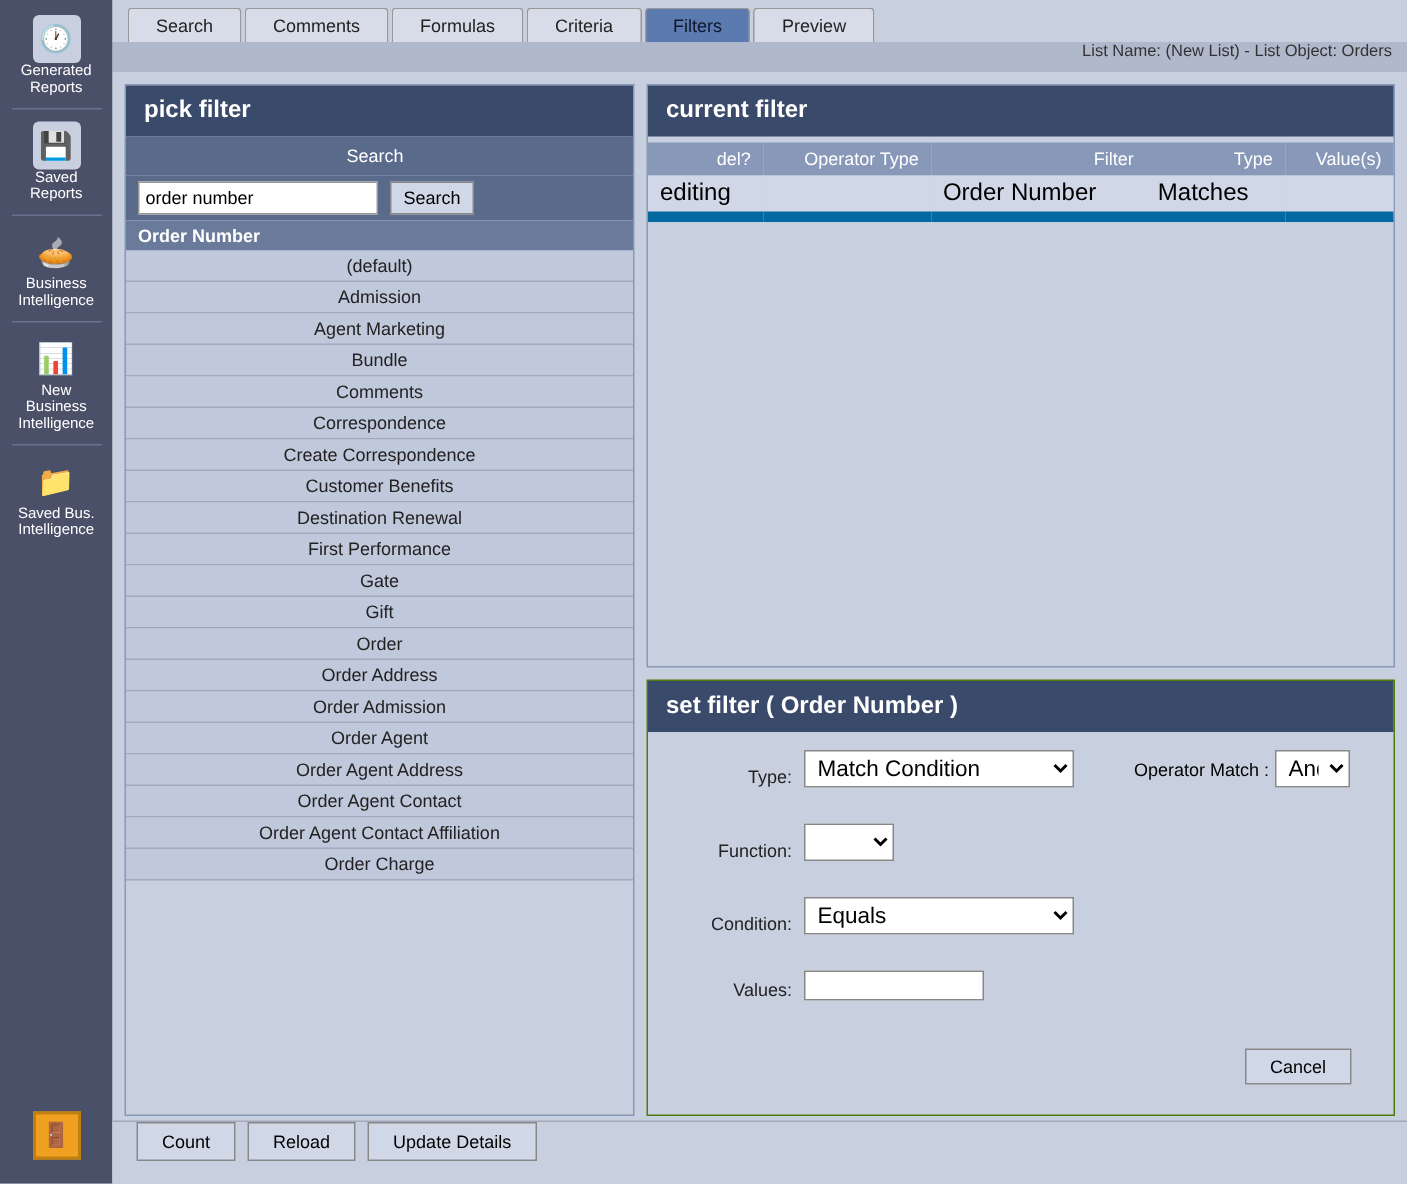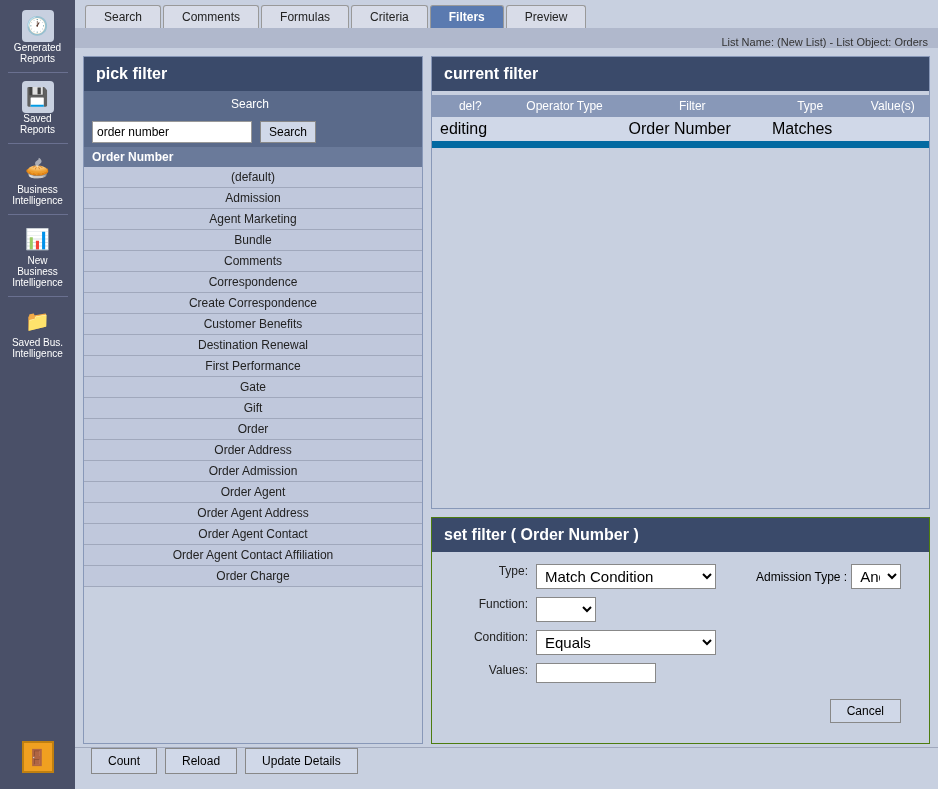--- a/index.html
+++ b/index.html
@@ -52,33 +52,33 @@
       border-bottom: none;
       background: #d8dce8;
       cursor: pointer;
       font-size: 12px;
       margin-right: 2px;
       border-radius: 3px 3px 0 0;
       color: #222;
     }
     .tab.active {
       background: #5a7ab0;
-      color: #ffffff;
-      font-weight: bold;
+      color: #0f172a;
+      font-weight: normal;
     }
 
     
     #info-bar {
       position: absolute;
       left: 75px; top: 28px;
       right: 0;
       height: 20px;
       background: #b0b8cc;
       display: flex;
-      align-items: flex-end;
+      align-items: flex-start;
       justify-content: flex-end;
       padding-right: 10px;
       font-size: 11px;
       color: #333;
     }
 
     
     #main {
       position: absolute;
       left: 75px; top: 48px;
@@ -176,21 +176,21 @@
     }
     .current-filter-table {
       width: 100%;
       border-collapse: collapse;
       margin-top: 4px;
     }
     .current-filter-table th {
       background: #8898b8;
       color: white;
       padding: 4px 8px;
-      text-align: center;
+      text-align: right;
       font-size: 12px;
       font-weight: normal;
     }
     .current-filter-table td {
       padding: 3px 8px;
       font-size: 16px;
       border-bottom: 7px solid #0369a1;
       background: #d0d8e8;
     }
 
@@ -198,22 +198,22 @@
     #set-filter-panel {
       background: #c8d0e0;
       border: 1px solid #4d7c0f;
       min-height: 200px;
     }
     .set-filter-body {
       padding: 12px 16px;
     }
     .form-row {
       display: flex;
-      align-items: flex-start;
-      margin-bottom: 8px;
+      align-items: flex-end;
+      margin-bottom: 24px;
     }
     .form-label {
       width: 80px;
       font-size: 12px;
       color: #222;
       text-align: right;
       margin-right: 8px;
     }
     .form-select {
       padding: 2px 4px;
@@ -439,21 +439,21 @@
                 <option>Less Than</option>
                 <option>Contains</option>
               </select>
             </div>
             <div class="form-row">
               <span class="form-label">Values:</span>
               <input class="form-input" type="text" value="" style="">
             </div>
           </div>
           <div class="operator-type-section">
-            <span style="margin-right:4px;">Admission Type :</span>
+            <span style="margin-right:4px;">Operator Match :</span>
             <select class="form-select" style="width:50px;">
               <option>And</option>
               <option>Or</option>
             </select>
           </div>
         </div>
         <div class="cancel-btn-row">
           <button class="cancel-btn">Cancel</button>
         </div>
       </div>

